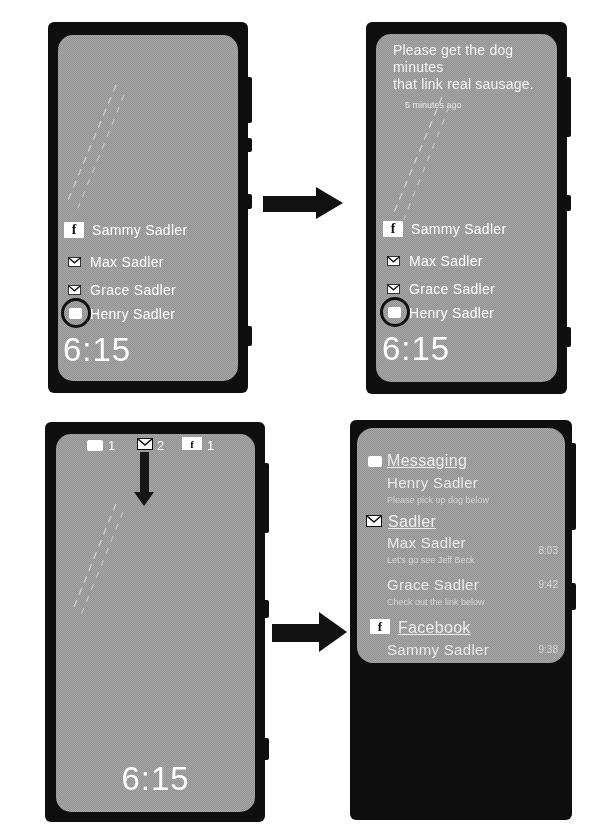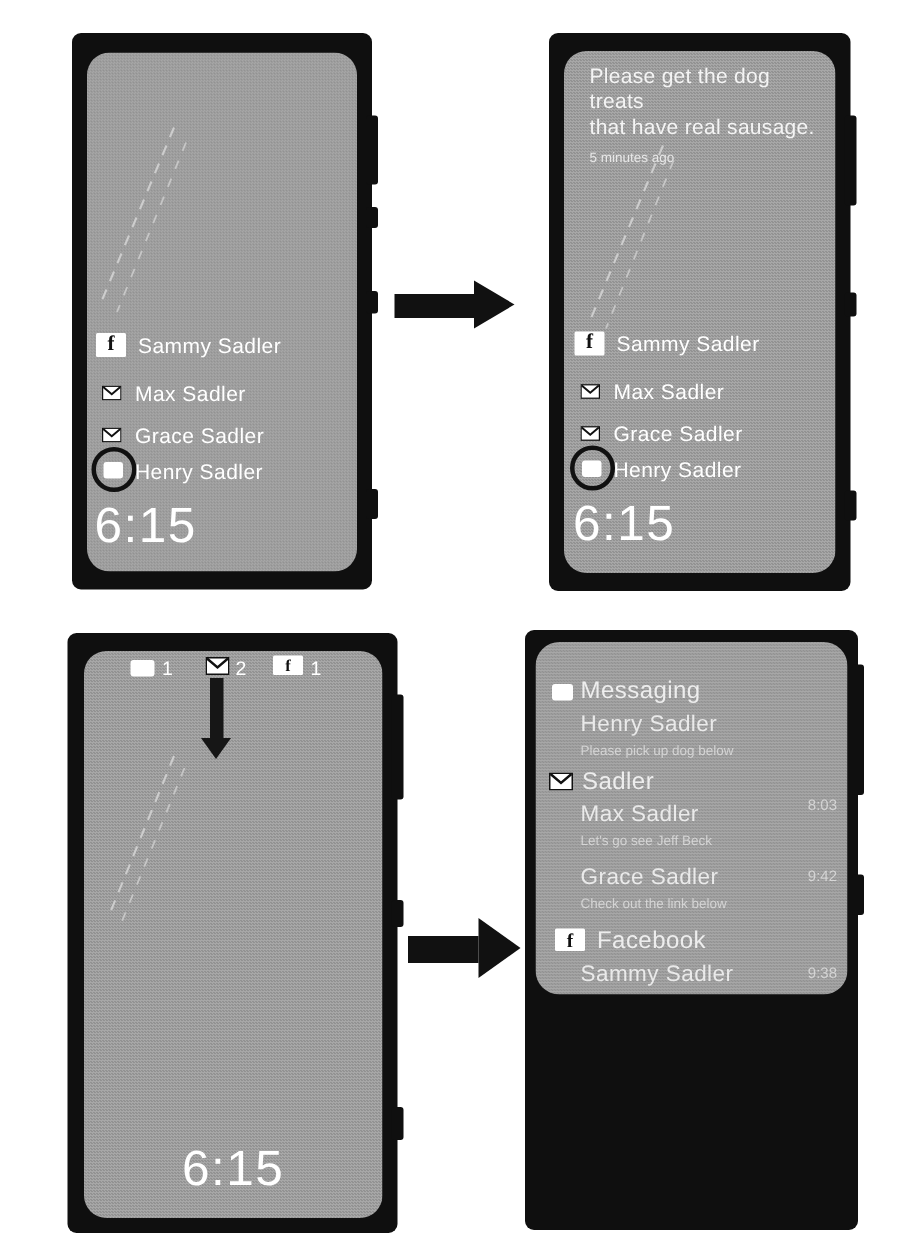--- a/index.html
+++ b/index.html
@@ -11,29 +11,29 @@
   .halftone{background:conic-gradient(#929292 25%, #a7a7a7 0 50%, #929292 0 75%, #a7a7a7 0) 0 0/2px 2px;}
   .crack{position:absolute;pointer-events:none;}
   .row{position:absolute;display:flex;align-items:center;}
   .fb-badge{background:#ffffff;color:#111;font-family:"Liberation Serif", serif;
             font-weight:bold;display:flex;align-items:center;justify-content:center;border-radius:1px;}
   .msg-sq{background:#ffffff;border-radius:2px;}
   .name{color:#ffffff;font-size:14px;letter-spacing:.3px;white-space:nowrap;}
   .clock{position:absolute;color:#ffffff;font-size:33px;letter-spacing:1px;}
   .hl-circle{position:absolute;width:30px;height:30px;border:3px solid #111;border-radius:50%;box-sizing:border-box;}
   .notif-line{color:#f4f4f4;font-size:14px;line-height:17px;letter-spacing:.2px;}
-  .notif-ago{color:#e8e8e8;font-size:9px;margin-top:7px;}
+  .notif-ago{color:#e8e8e8;font-size:9px;margin-top:7px;margin-left:12px;}
   .sb-num{position:absolute;color:#ffffff;font-size:13px;}
   .shaft-v{position:absolute;background:#161616;}
   .head-down{position:absolute;width:0;height:0;border-left:10px solid transparent;
              border-right:10px solid transparent;border-top:14px solid #161616;}
   .arrow-shaft{position:absolute;background:#111;}
   .arrow-head{position:absolute;width:0;height:0;}
   .shade{position:absolute;border-radius:16px;}
-  .sh-hdr{position:absolute;color:rgba(255,255,255,.82);font-size:16px;letter-spacing:.3px;}
+  .sh-hdr{position:absolute;color:rgba(255,255,255,.82);font-size:16px;letter-spacing:.3px;text-decoration:underline;}
   .sh-name{position:absolute;color:rgba(255,255,255,.78);font-size:15px;letter-spacing:.3px;}
   .sh-prev{position:absolute;color:rgba(255,255,255,.55);font-size:9px;}
   .sh-time{position:absolute;color:rgba(255,255,255,.55);font-size:10px;}
   svg{display:block;}
 </style>
 </head>
 <body>
 
 <div class="canvas">
 
@@ -81,22 +81,22 @@
     <div class="arrow-head" style="left:53px;top:0;border-top:16px solid transparent;border-bottom:16px solid transparent;border-left:27px solid #111"></div>
   </div>
 
   <div class="phone" style="left:366px;top:22px;width:201px;height:372px">
     <div class="sidebtn" style="left:197px;top:55px;height:60px"></div>
     <div class="sidebtn" style="left:197px;top:173px;height:16px"></div>
     <div class="sidebtn" style="left:197px;top:305px;height:20px"></div>
 
     <div class="screen halftone" style="left:10px;top:12px;width:181px;height:348px">
       <div style="position:absolute;left:17px;top:8px;width:160px">
-        <div class="notif-line">Please get the dog treats</div>
-        <div class="notif-line">that have real sausage.</div>
+        <div class="notif-line">Please get the dog minutes</div>
+        <div class="notif-line">that link real sausage.</div>
         <div class="notif-ago">5 minutes ago</div>
       </div>
       <svg class="crack" style="left:0;top:55px" width="80" height="150">
         <line x1="66" y1="8" x2="16" y2="128" stroke="#cdcdcd" stroke-width="1.4" stroke-dasharray="7 6"></line>
         <line x1="73" y1="18" x2="28" y2="130" stroke="#c6c6c6" stroke-width="1.2" stroke-dasharray="6 7"></line>
       </svg>
 
       <div class="row" style="left:7px;top:186px;height:18px">
         <span class="fb-badge" style="width:20px;height:16px;font-size:14px">f</span>
         <span class="name" style="margin-left:8px">Sammy Sadler</span>
@@ -173,21 +173,21 @@
       <div class="sh-name" style="left:30px;top:46px">Henry Sadler</div>
       <div class="sh-prev" style="left:30px;top:67px">Please pick up dog below</div>
 
       <svg style="position:absolute;left:9px;top:87px" width="16" height="12" viewBox="0 0 16 12">
         <rect x="0.5" y="0.5" width="15" height="11" fill="#fff" stroke="#111"></rect>
         <path d="M1 1 L8 7 L15 1" fill="none" stroke="#111" stroke-width="1.6"></path>
       </svg>
       <div class="sh-hdr" style="left:31px;top:85px">Sadler</div>
 
       <div class="sh-name" style="left:30px;top:106px">Max Sadler</div>
-      <div class="sh-time" style="right:7px;top:104px">8:03</div>
+      <div class="sh-time" style="right:7px;top:117px">8:03</div>
       <div class="sh-prev" style="left:30px;top:127px">Let's go see Jeff Beck</div>
 
       <div class="sh-name" style="left:30px;top:148px">Grace Sadler</div>
       <div class="sh-time" style="right:7px;top:151px">9:42</div>
       <div class="sh-prev" style="left:30px;top:169px">Check out the link below</div>
 
       <span class="fb-badge" style="position:absolute;left:13px;top:191px;width:20px;height:15px;font-size:13px">f</span>
       <div class="sh-hdr" style="left:41px;top:191px">Facebook</div>
       <div class="sh-name" style="left:30px;top:213px">Sammy Sadler</div>
       <div class="sh-time" style="right:7px;top:216px">9:38</div>

